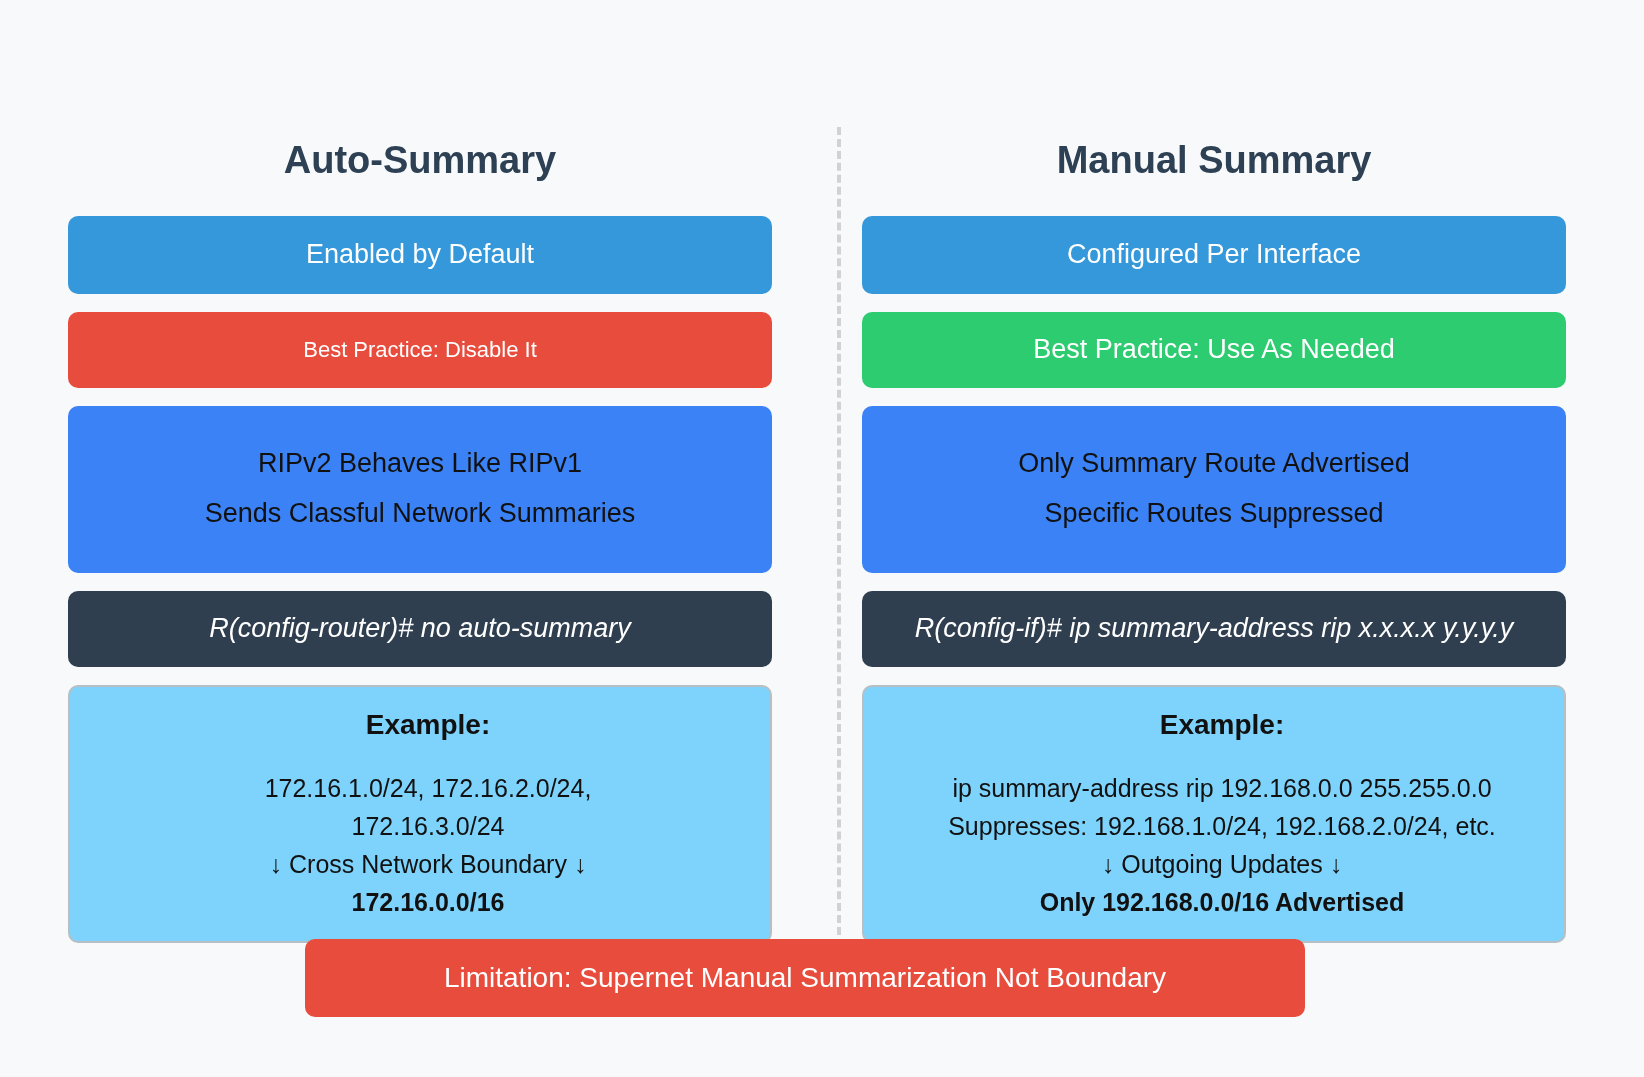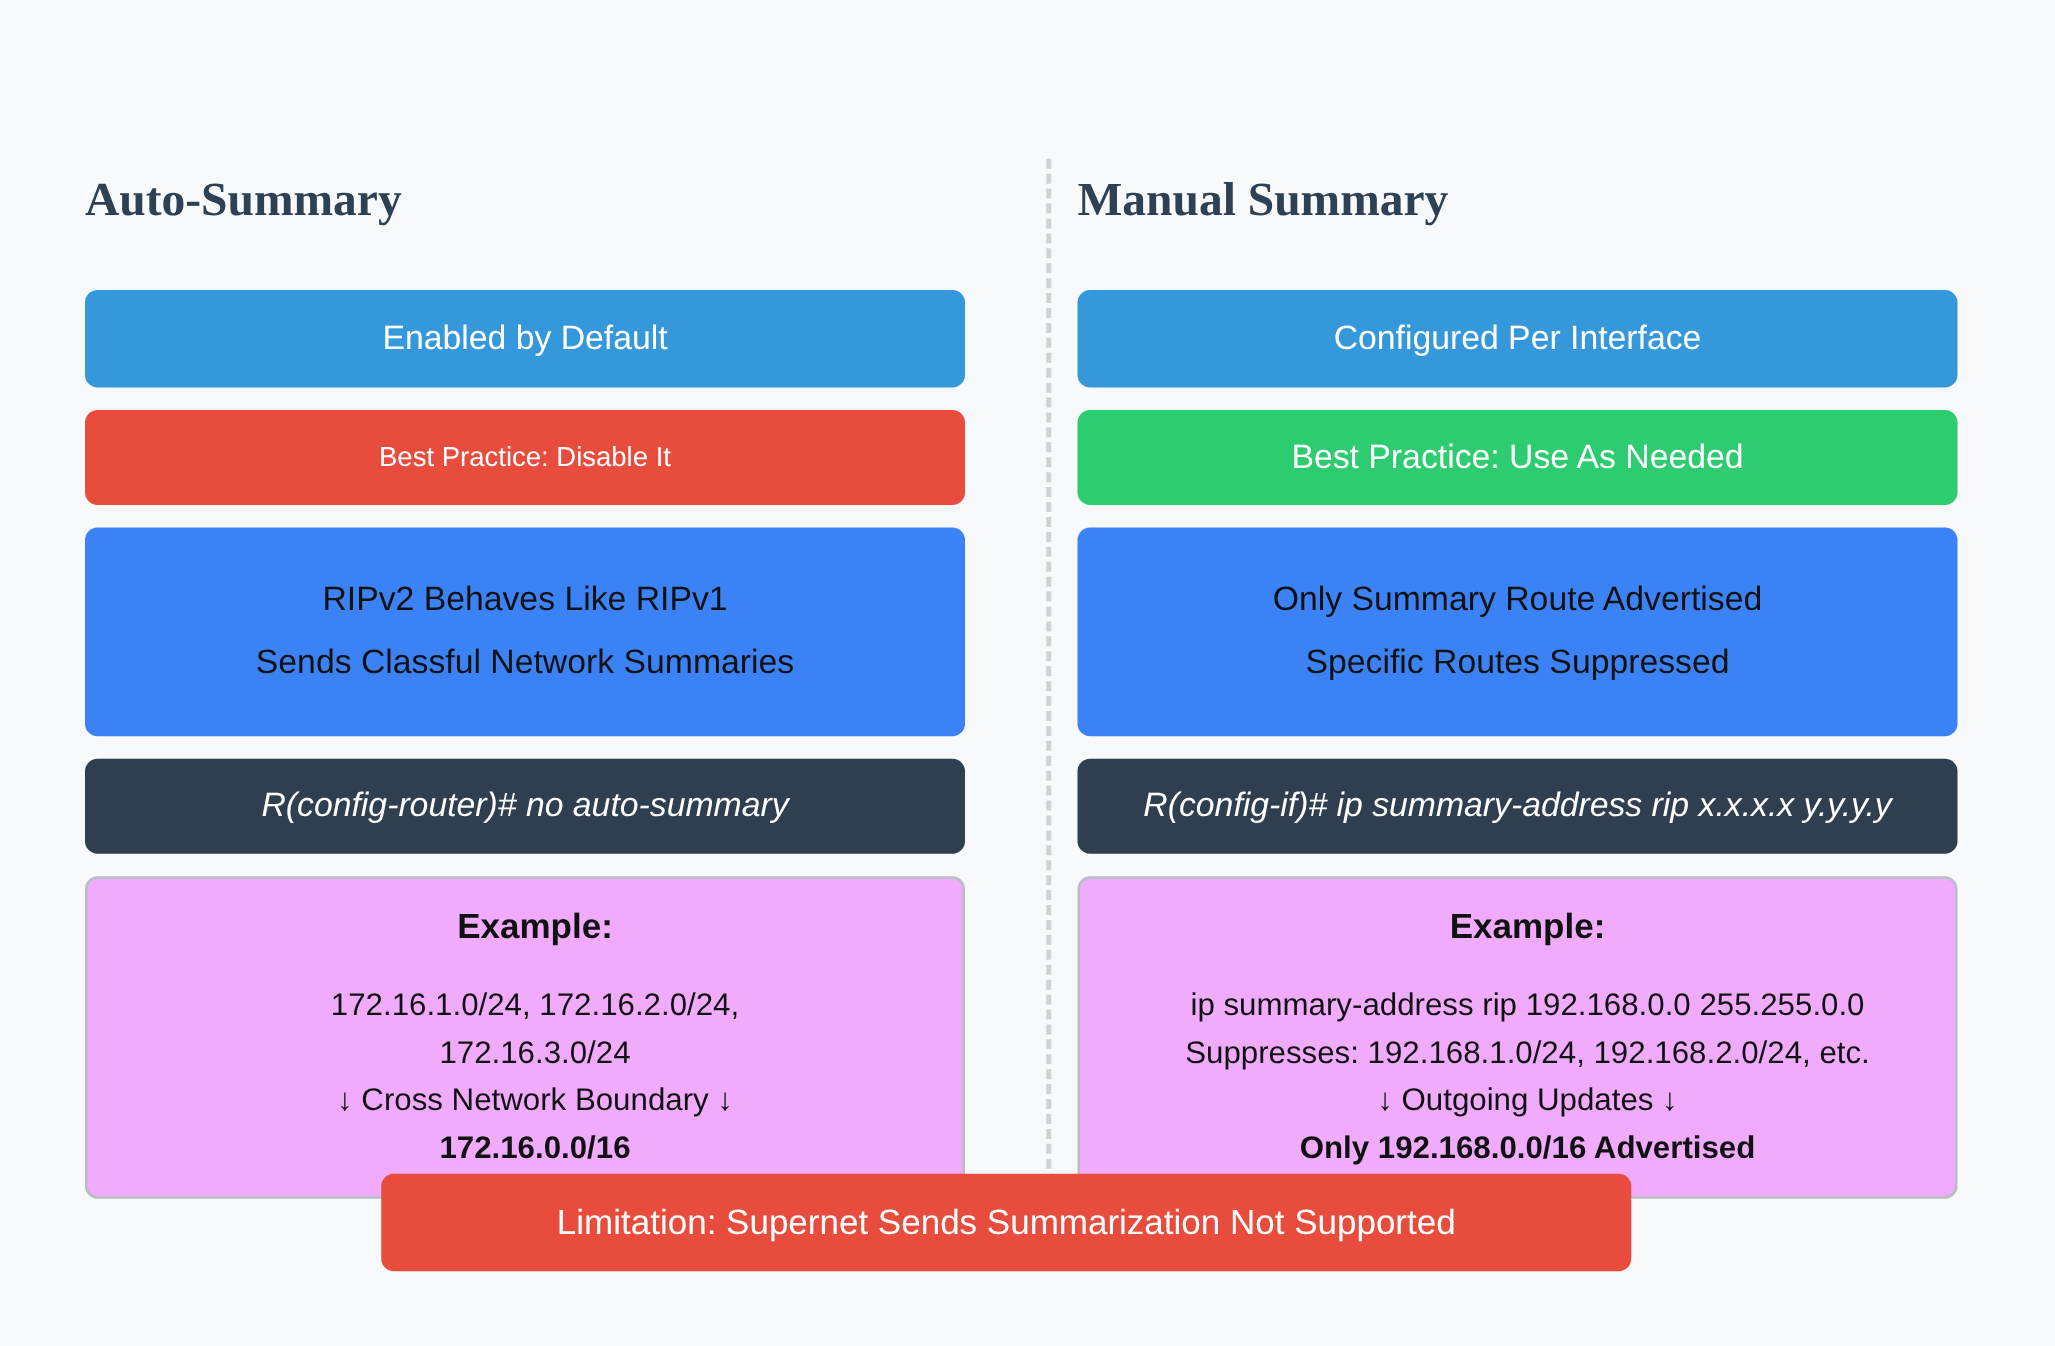--- a/index.html
+++ b/index.html
@@ -42,26 +42,26 @@
   
   .column {
     position: absolute;
     top: 140px;
     width: 704px;
   }
   .col-left  { left: 68px; }
   .col-right { left: 862px; }
 
   .col-head {
+    text-align: center;
     font-size: 38px;
     font-weight: bold;
     color: #2e4053;
-    margin: 0 0 50px 0;
+    margin: 0 0 34px 0;
     line-height: 1.1;
-    font-family: Liberation Serif, serif;
   }
   
   .box {
     box-sizing: border-box;
     width: 100%;
     border-radius: 10px;
     margin-bottom: 18px;
     display: flex;
     flex-direction: column;
     align-items: center;
@@ -99,21 +99,21 @@
     background: #2f3f50;
     color: #ffffff;
     height: 76px;
     font-size: 27px;
     font-style: italic;
   }
   
   .example {
     box-sizing: border-box;
     width: 100%;
-    background: #f0abfc;
+    background: #7dd3fc;
     border: 2px solid #b6bfc4;
     border-radius: 10px;
     padding: 22px 2px 20px 18px;
     text-align: center;
     color: #111111;
   }
   .example-title {
     font-size: 28px;
     font-weight: bold;
     margin-bottom: 28px;
@@ -203,16 +203,16 @@
     <div class="example">
       <div class="example-title">Example:</div>
       <div class="example-line">ip summary-address rip 192.168.0.0 255.255.0.0</div>
       <div class="example-line">Suppresses: 192.168.1.0/24, 192.168.2.0/24, etc.</div>
       <div class="example-line">↓ Outgoing Updates ↓</div>
       <div class="example-line bold">Only 192.168.0.0/16 Advertised</div>
     </div>
   </div>
 
   <div class="footer-banner">
-    <span>Limitation: Supernet Sends Summarization Not Supported</span>
+    <span>Limitation: Supernet Manual Summarization Not Boundary</span>
   </div>
 
 </div>
 
 </body></html>

